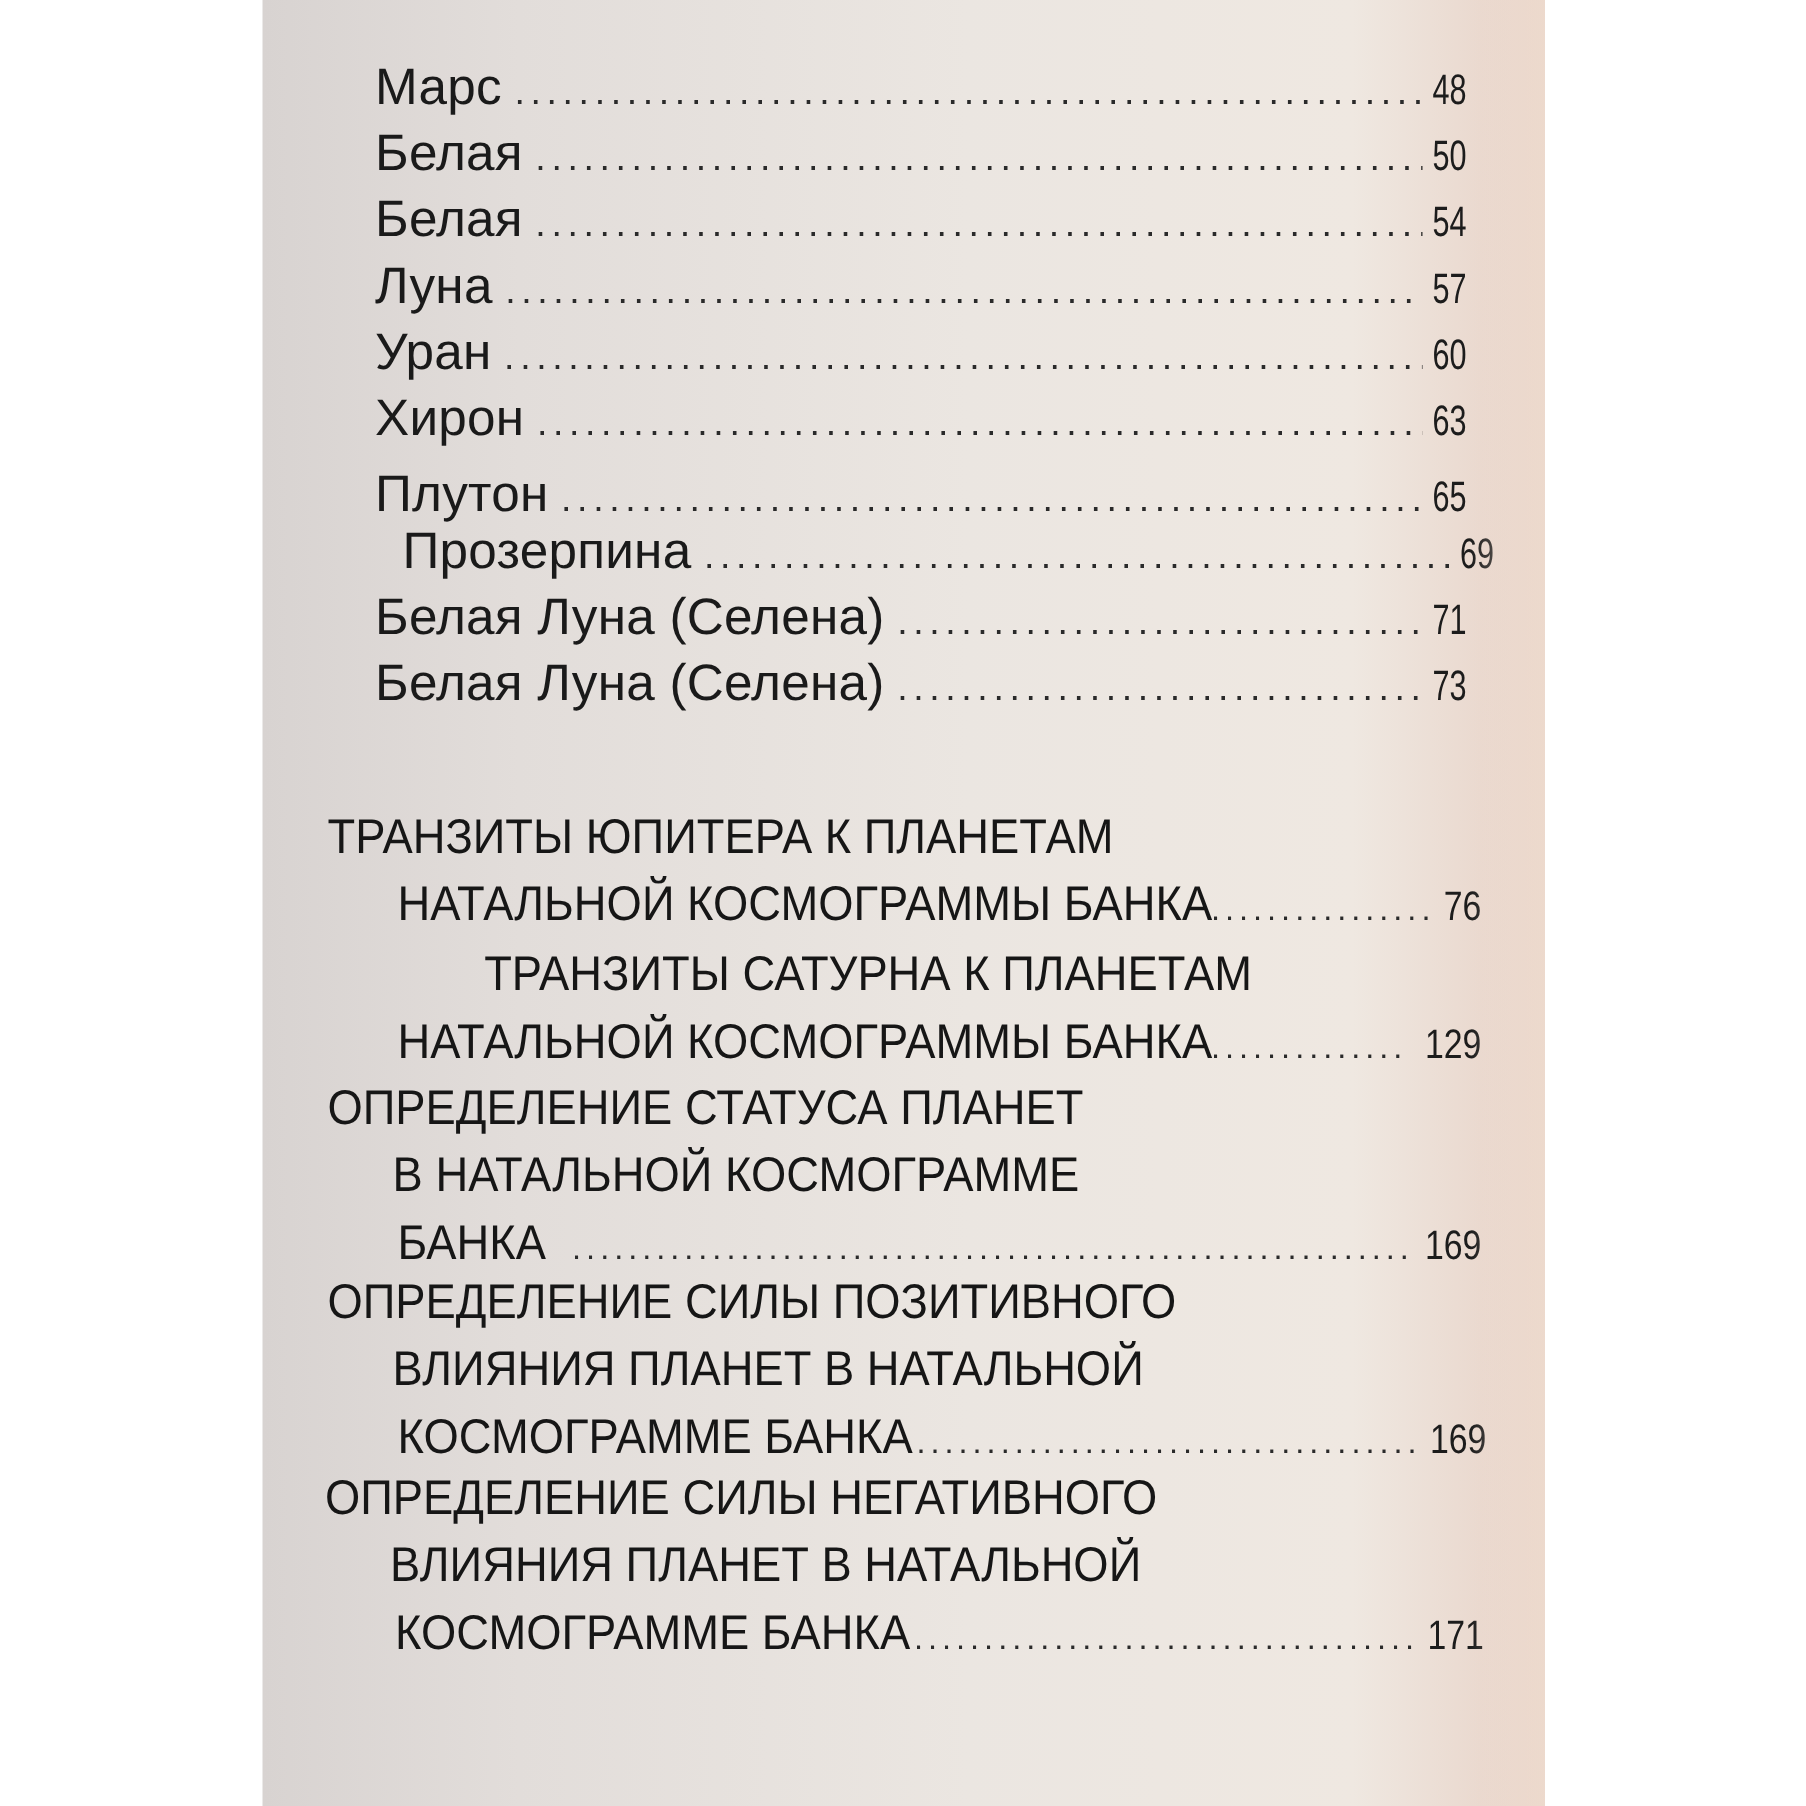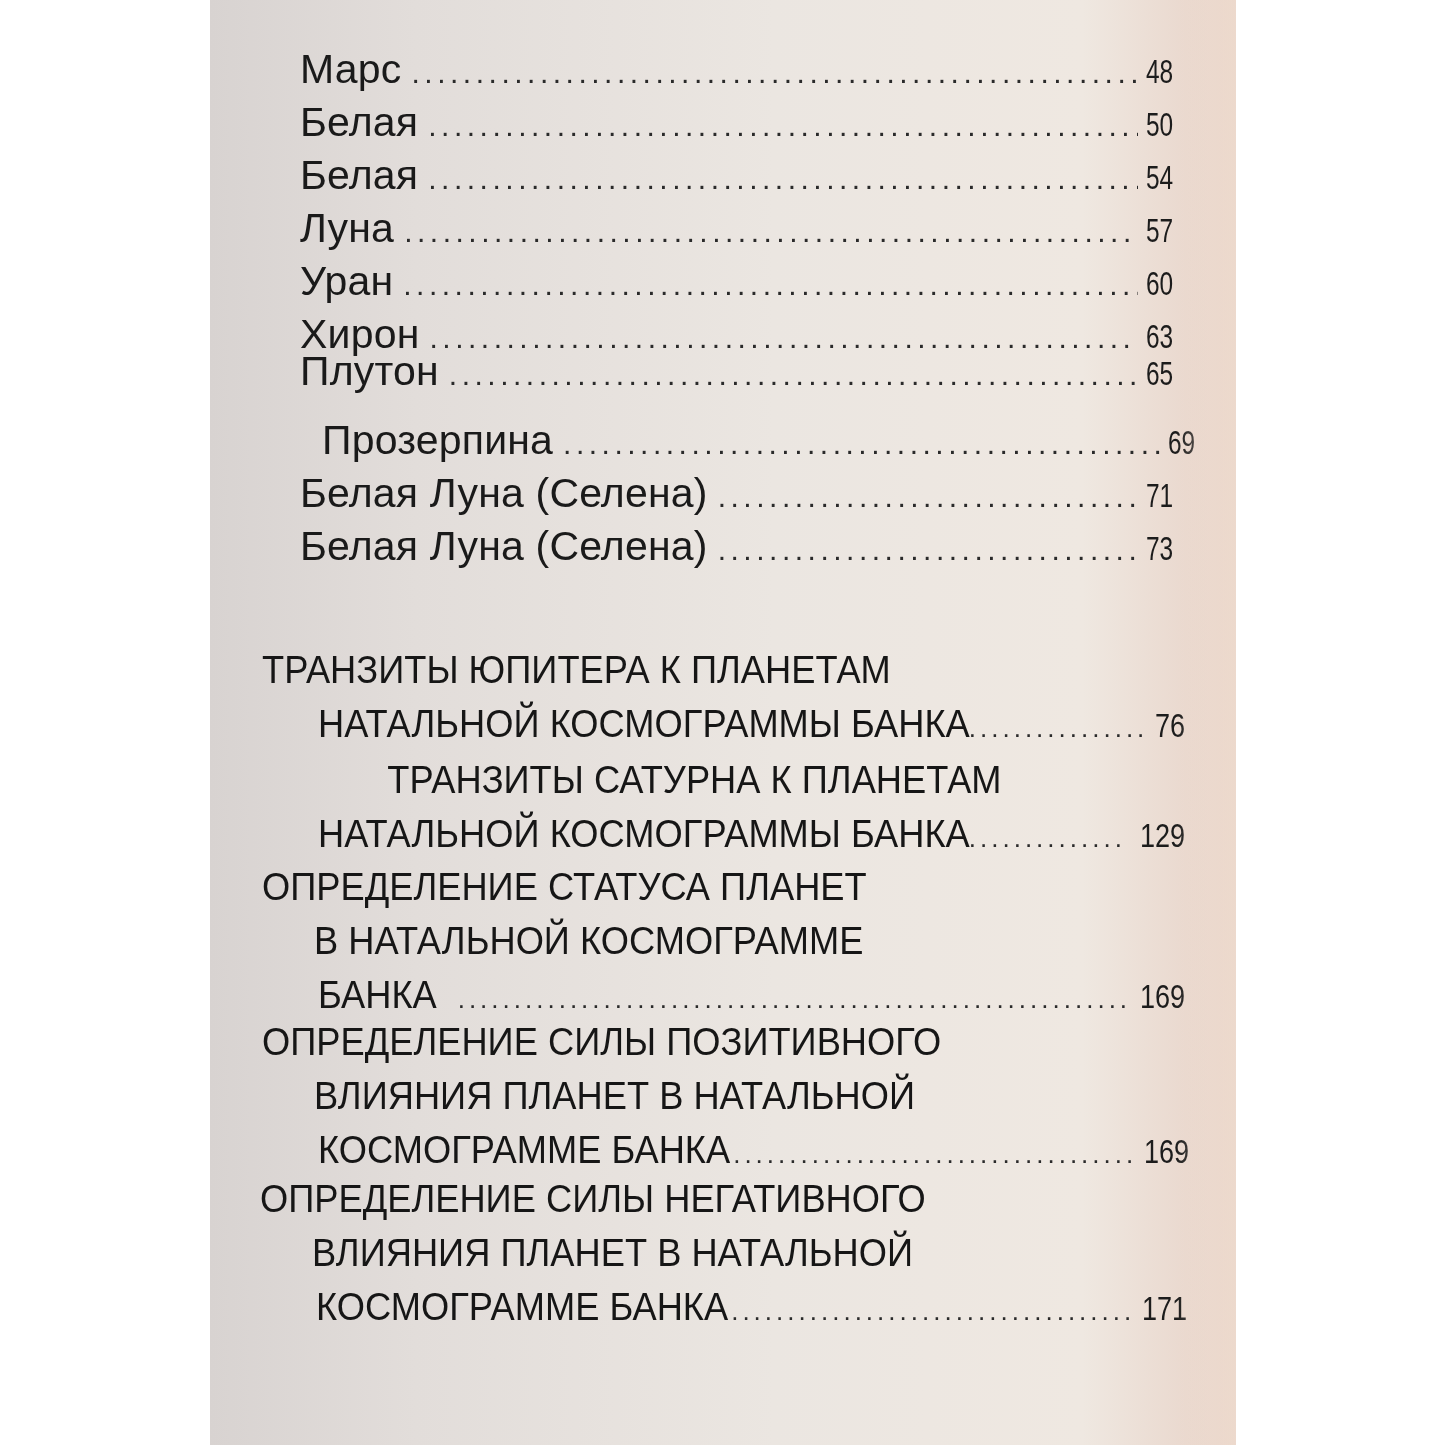--- a/index.html
+++ b/index.html
@@ -136,21 +136,21 @@
     <div class="entry sub" style="left:90px; top:258px; width:880px;">
       <span class="title">Уран</span>
       <span class="leader"></span>
       <span class="pnum">60</span>
     </div>
     <div class="entry sub" style="left:90px; top:311px; width:880px;">
       <span class="title">Хирон</span>
       <span class="leader"></span>
       <span class="pnum">63</span>
     </div>
-    <div class="entry sub" style="left:90px; top:348px; width:880px;">
+    <div class="entry sub" style="left:90px; top:372px; width:880px;">
       <span class="title">Плутон</span>
       <span class="leader"></span>
       <span class="pnum">65</span>
     </div>
     <div class="entry sub" style="left:90px; top:417px; width:880px;margin-left:22px;">
       <span class="title">Прозерпина</span>
       <span class="leader"></span>
       <span class="pnum">69</span>
     </div>
     <div class="entry sub" style="left:90px; top:470px; width:880px;">

